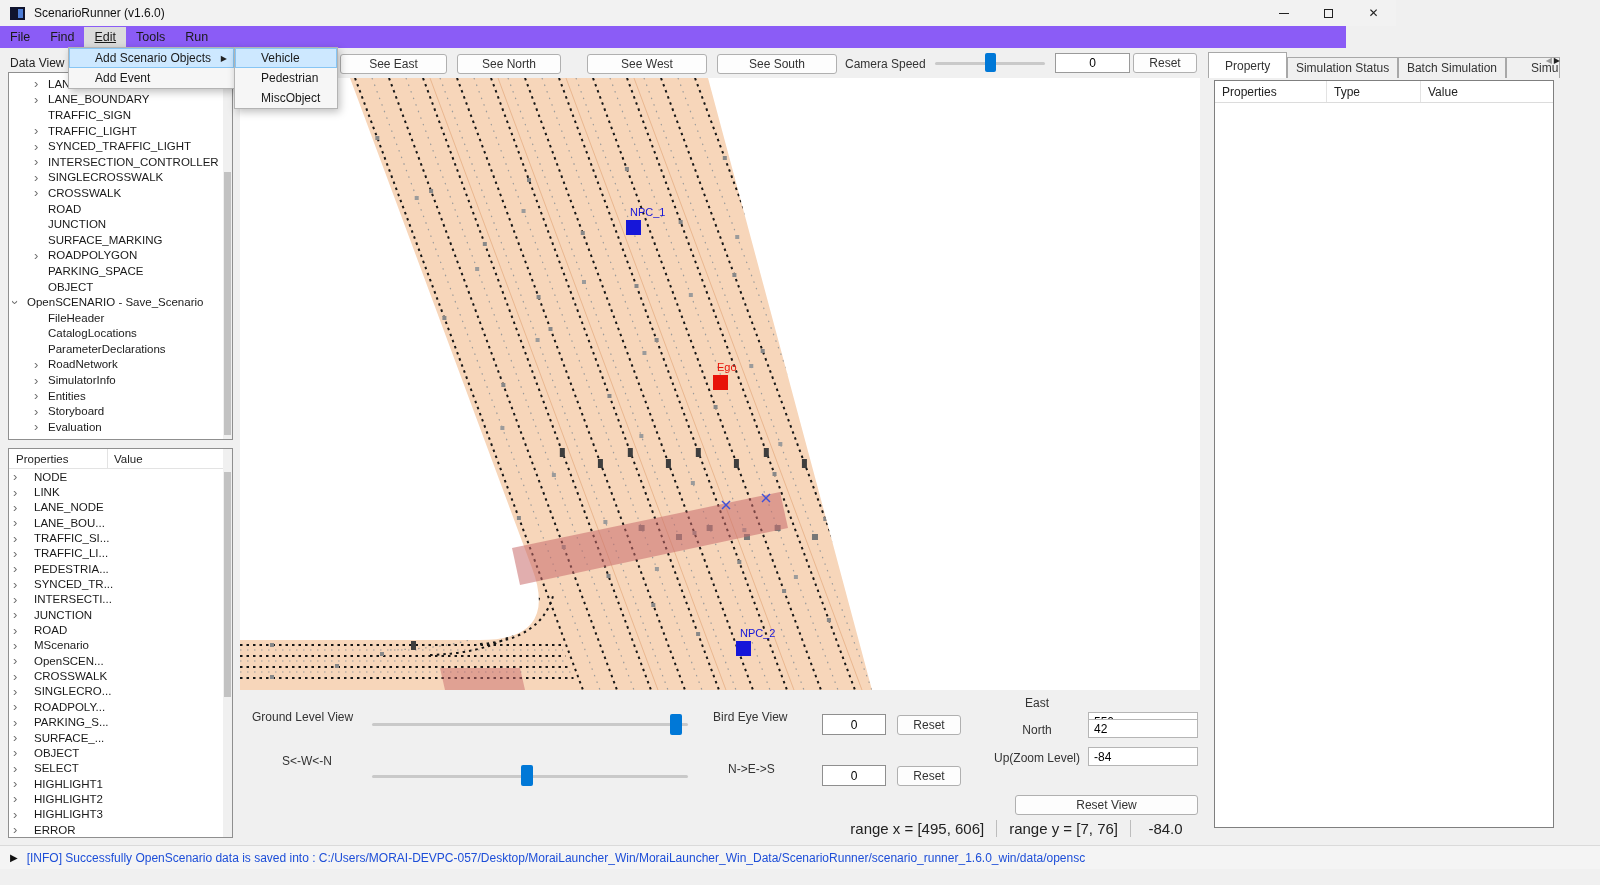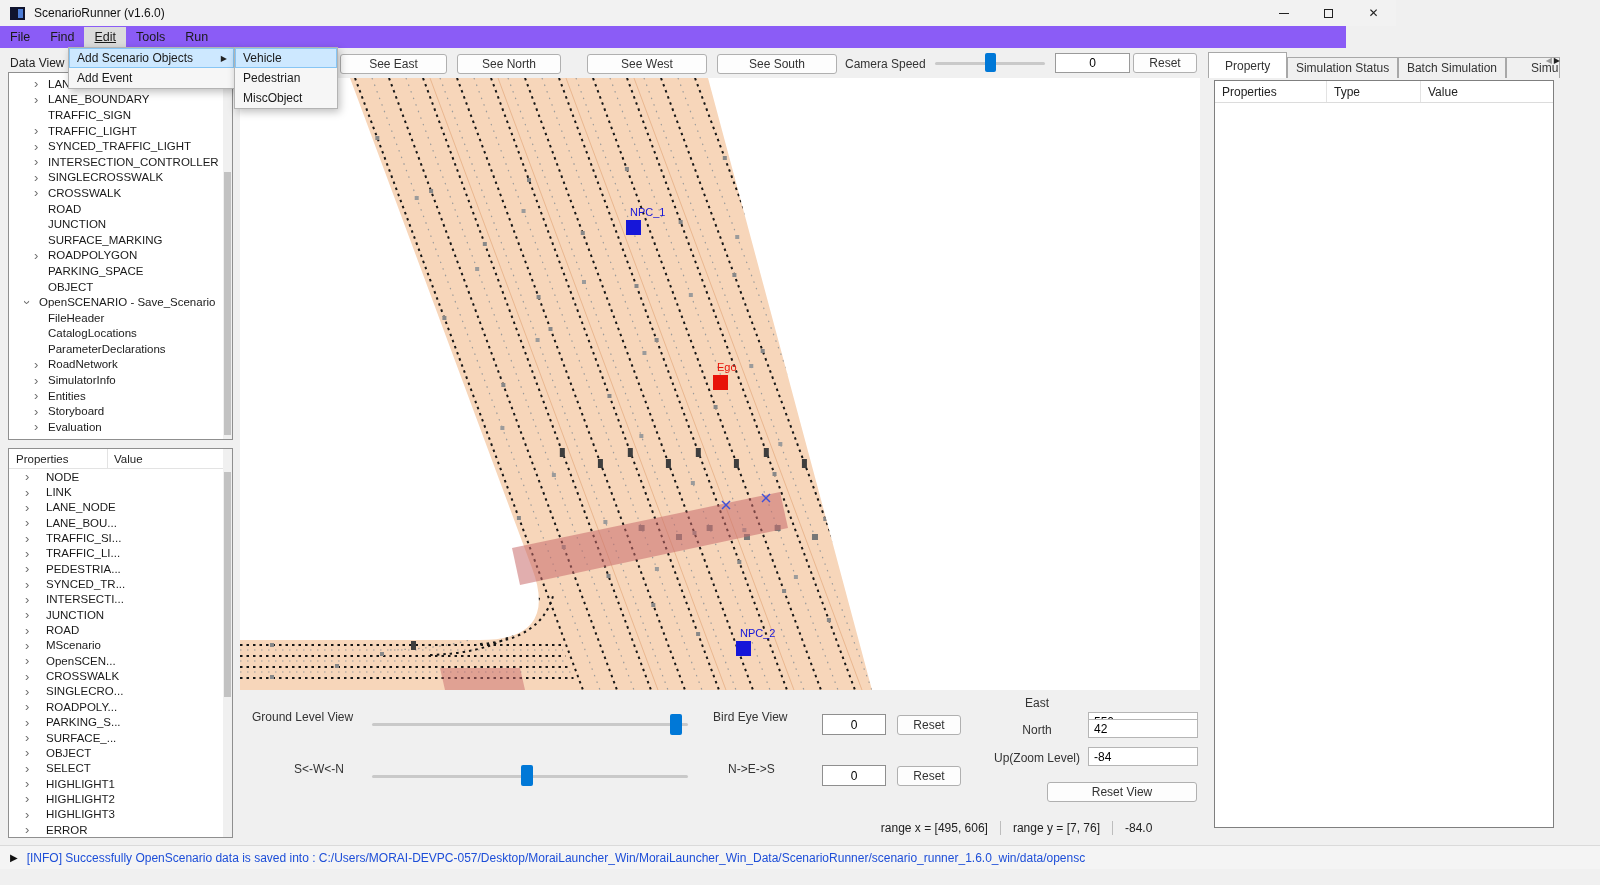--- a/index.html
+++ b/index.html
@@ -30,21 +30,21 @@
   .tree-panel { position:absolute; background:#fff; border:1px solid #8f8f8f; overflow:hidden; }
   .tree1 { left:8px; top:72px; width:225px; height:368px; padding-top:3px; }
   .tree2 { left:8px; top:448px; width:225px; height:390px; }
   .tree2-header { display:flex; height:20px; border-bottom:1px solid #e3e3e3; font-size:11.5px; color:#222;
                   align-items:center; }
   .tree2-header .c1 { width:99px; padding-left:7px; border-right:1px solid #e3e3e3; height:100%; display:flex; align-items:center; }
   .tree2-header .c2 { padding-left:6px; }
   .trow { display:flex; align-items:center; font-size:11.5px; color:#1a1a1a; white-space:nowrap; }
   .tree1 .trow { height:15.6px; }
   .tree2 .trow { height:15.35px;gap:7px; }
-  .trow.d1 { padding-left:16px; }
+  .trow.d1 { padding-left:4px; }
   .trow.d2 { padding-left:25px; }
   .chev { width:14px; color:#6d6d6d; font-size:13px; line-height:1; display:inline-block; }
   .chev.right::before { content:"\203A"; display:inline-block; }
   .chev.down::before  { content:"\203A"; display:inline-block; transform:rotate(90deg); }
   .chev.none { visibility:hidden; }
   .chev.none::before { content:"\203A"; }
   .vscroll { position:absolute; right:0; top:0; width:9px; height:100%; background:#f0f0f0; }
   .vthumb { position:absolute; left:1px; width:7px; background:#c2c2c2; }
   .tree1 .vthumb { top:27%; height:72%; }
   .tree2 .vthumb { top:6%;  height:58%; }
@@ -81,54 +81,54 @@
   .rtable { position:absolute; left:6px; top:32px; width:340px; height:748px; background:#fff; border:1px solid #7f7f7f; }
   .rtable-header { display:flex; height:22px; border-bottom:1px solid #dcdcdc; font-size:12px; color:#222; }
   .rtable-header div { display:flex; align-items:center; padding-left:7px; height:100%; border-right:1px solid #e3e3e3; }
   .rc1 { width:112px; } .rc2 { width:94px; } .rc3 { flex:1; border-right:none !important; }
 
   
   .bottom { position:absolute; left:240px; top:690px; width:960px; height:155px; background:#f0f0f0; }
   .blabel { position:absolute; font-size:12px; color:#333; }
   .ground-label { left:12px; top:20px; }
   .bird-label { left:473px; top:20px; }
-  .swn-label { left:42px; top:72px;margin-left:12px; }
+  .swn-label { left:42px; top:64px; }
   .nes-label { left:488px; top:72px; }
   .track1 { left:132px; top:33px; width:316px; height:3px; }
   .handle1 { left:430px; top:24px; width:12px; height:21px; }
   .track2 { left:132px; top:85px; width:316px; height:3px; }
   .handle2 { left:281px; top:75px; width:12px; height:21px; }
   .binput { position:absolute; border:1px solid #8f8f8f; background:#fff; font-size:12px; text-align:center;
             font-family:"Liberation Sans",sans-serif; }
   .bird-input { left:582px; top:24px; width:64px; height:21px; }
   .nes-input  { left:582px; top:75px; width:64px; height:21px; }
   .btn-reset1 { left:657px; top:25px; width:64px; height:20px; }
   .btn-reset2 { left:657px; top:76px; width:64px; height:20px; }
   .coord-label { position:absolute; left:737px; width:120px; text-align:center; font-size:12px; color:#333; }
   .east-label  { top:6px; } .north-label { top:33px; } .up-label { top:61px; }
   .coord-input { position:absolute; left:848px; width:110px; height:19px; border:1px solid #b5b5b5; background:#fff;
                  font-size:12px; text-align:left; padding-left:5px; font-family:"Liberation Sans",sans-serif; }
   .east-input { top:2px;margin-top:20px; } .north-input { top:29px; } .up-input { top:57px; }
-  .btn-reset-view { left:775px; top:92px; width:150px; height:20px;margin-left:32px; }
-  .ranges { position:absolute; right:18px; top:128px; height:20px; display:flex; align-items:center; font-size:12px; color:#222; }
+  .btn-reset-view { left:775px; top:105px; width:183px; height:20px; }
+  .ranges { position:absolute; right:0; top:128px; height:20px; display:flex; align-items:center; font-size:15px; color:#222; }
   .ranges span { padding:0 12px; }
   .ranges span + span { border-left:1px solid #bdbdbd; }
-  .range-zoom { min-width:70px; text-align:left; }
+  .range-zoom { min-width:70px; text-align:center; }
 
   
   .statusbar { position:absolute; left:0; top:845px; width:1600px; height:24px; background:#f4f4f4;
                border-top:1px solid #dadada; display:flex; align-items:center; }
   .status-arrow { margin-left:10px; font-size:10px; color:#111; }
   .status-msg { margin-left:9px; font-size:12px; color:#1d4ed8; white-space:nowrap; }
 
   
   .popup { position:absolute; background:#f6f6f6; border:1px solid #b3b3b3; box-shadow:2px 3px 8px rgba(0,0,0,0.25); z-index:50; }
   .menu1 { left:68px; top:47px; width:167px; }
   .menu2 { left:234px; top:47px; width:104px; }
-  .prow { height:20px; display:flex; align-items:center; font-size:12px; color:#1a1a1a; padding-left:8px; position:relative; }
+  .prow { height:20px; display:flex; align-items:center; font-size:12px; color:#1a1a1a; padding-left:26px; position:relative; }
   .prow.hl { background:#cde8ff; outline:1px solid #86c5f4; outline-offset:-1px; }
   .prow .sub-arrow { position:absolute; right:7px; font-size:8px; color:#222; }
 </style>
 </head>
 <body>
 
 <div class="app">
 
   <div class="titlebar">
     <div class="appicon"></div>

